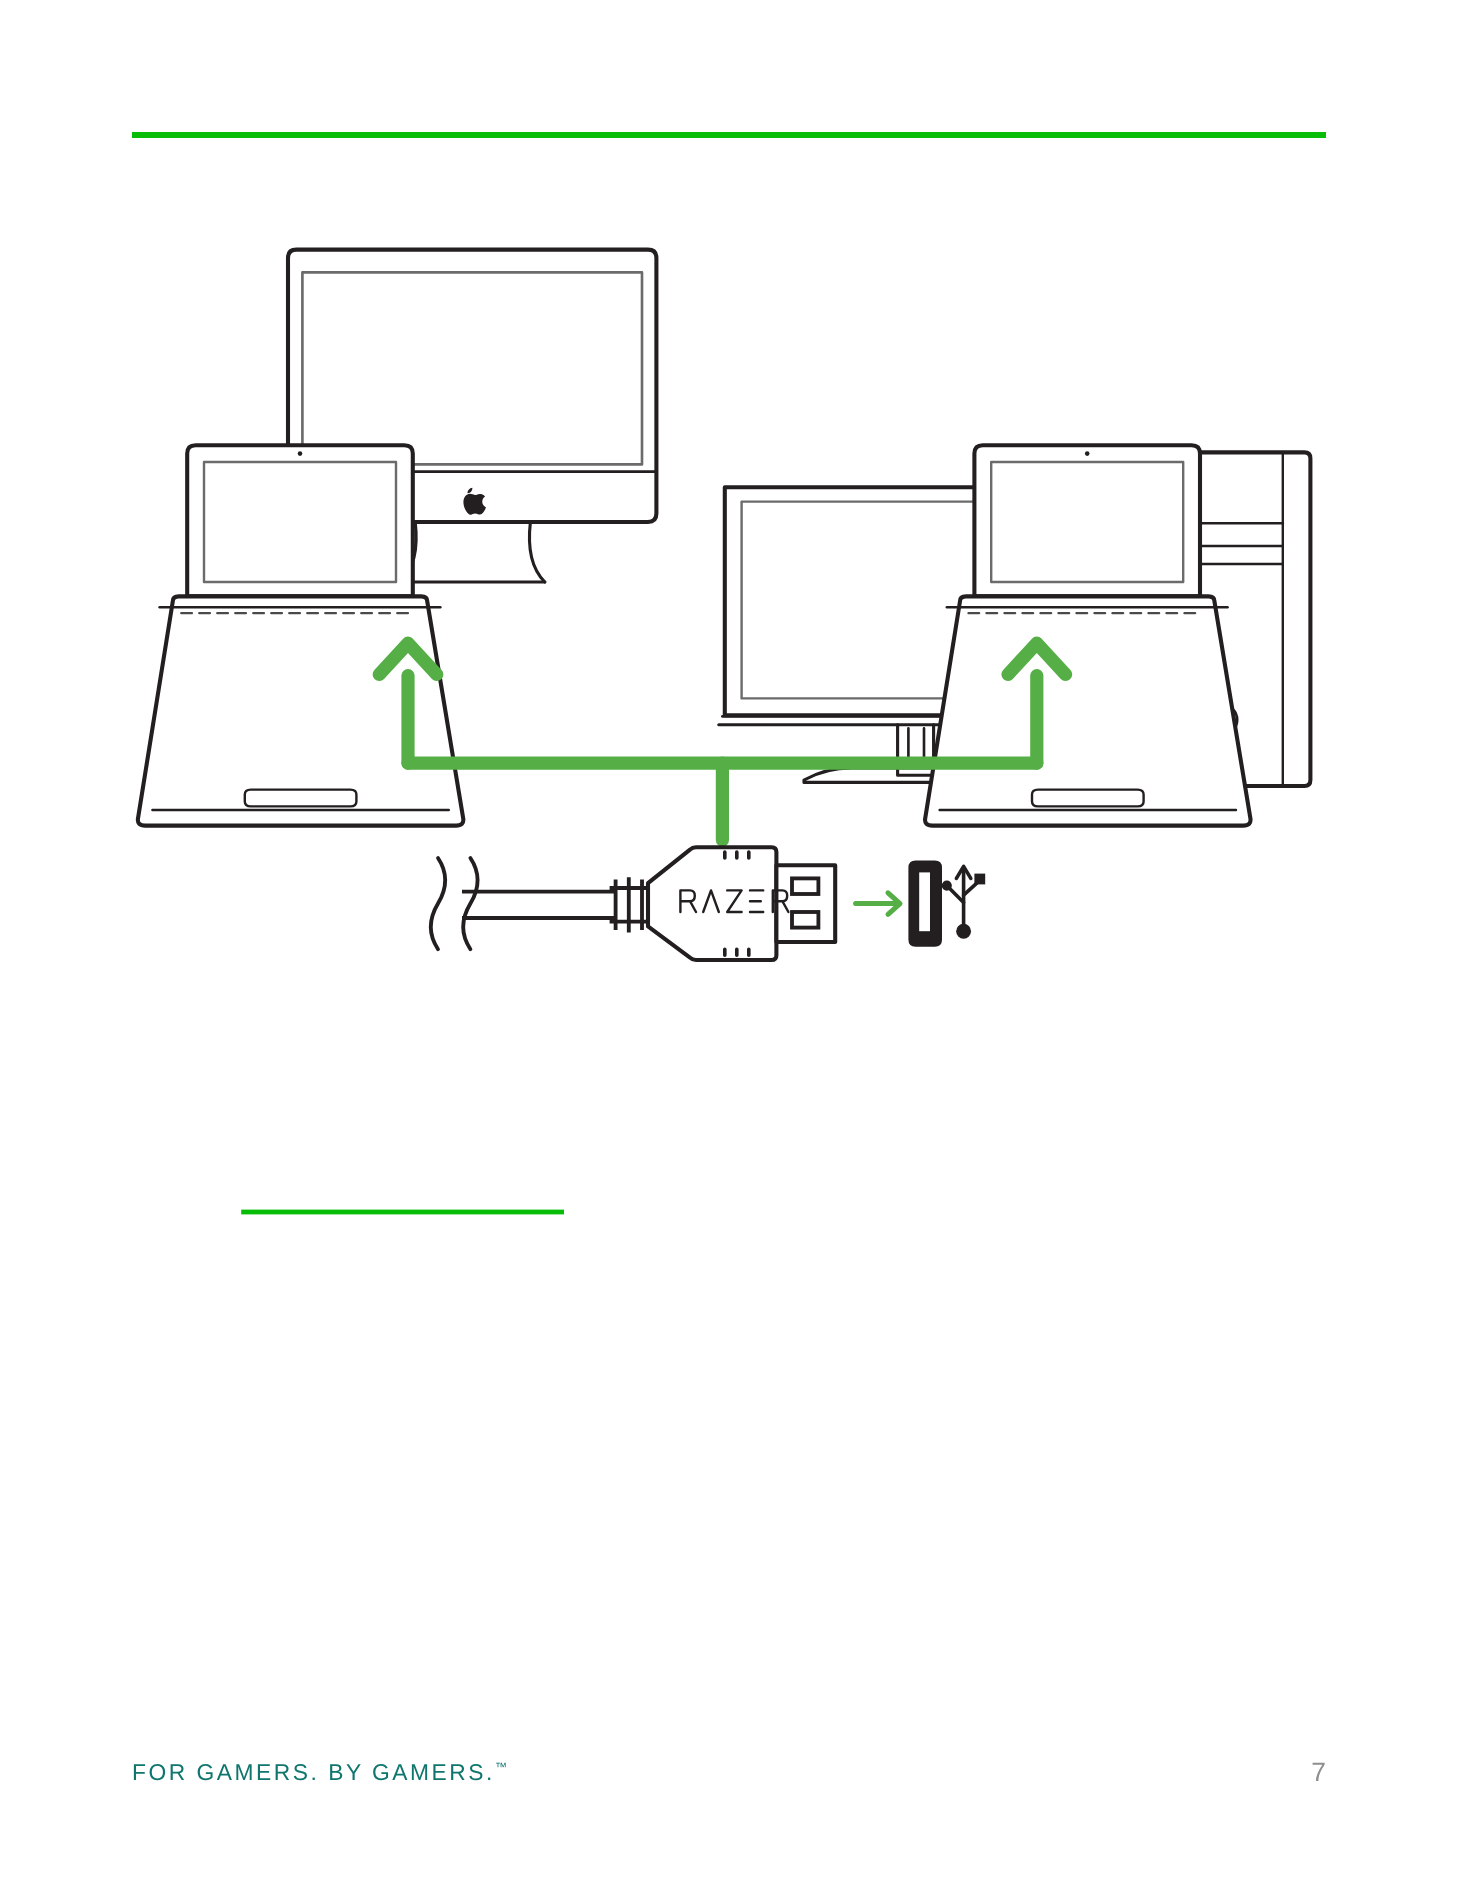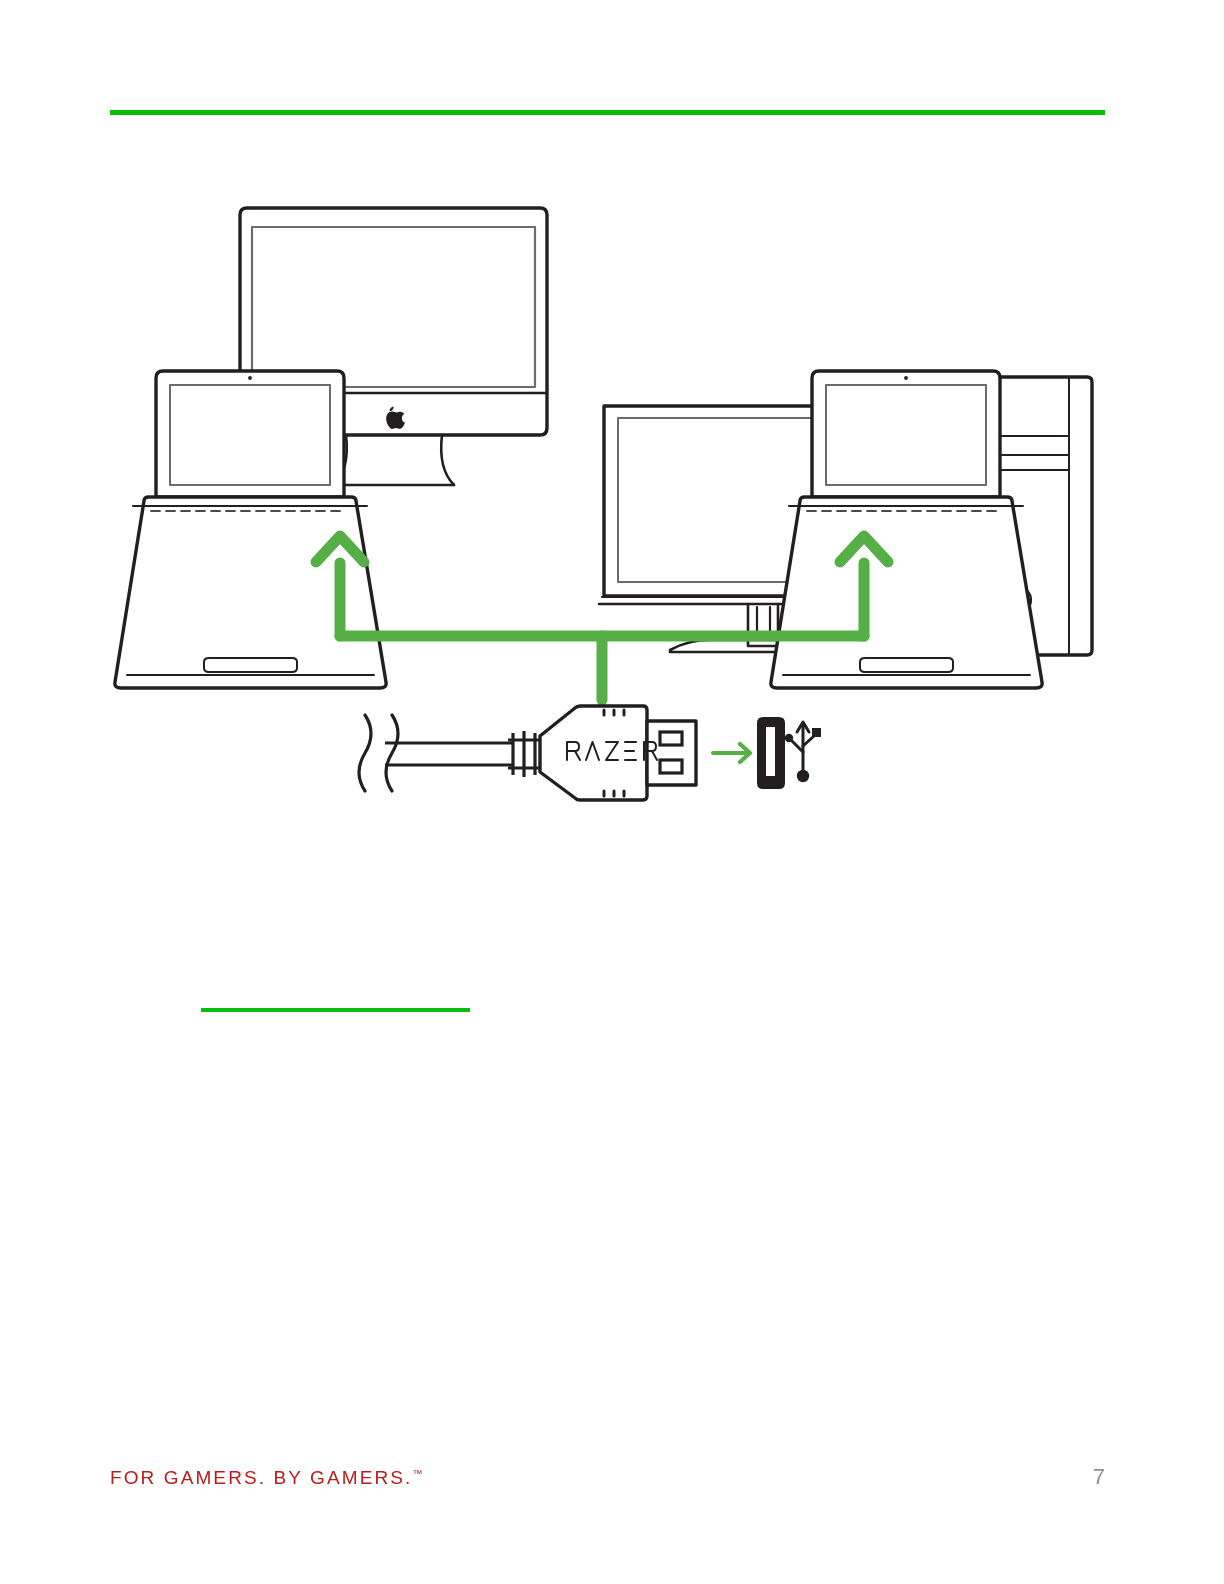--- a/index.html
+++ b/index.html
@@ -49,21 +49,21 @@
     height: 4px;
     background: #08bd08;
   }
   
   .footer-tagline {
     position: absolute;
     left: 110px;
     top: 1467px;
     font-size: 19px;
     letter-spacing: 2.1px;
-    color: #b91c1c;
+    color: #0f766e;
     white-space: nowrap;
   }
   .footer-tagline .tm {
     font-size: 10px;
     vertical-align: super;
     letter-spacing: 0;
   }
   .page-number {
     position: absolute;
     left: 1060px;

